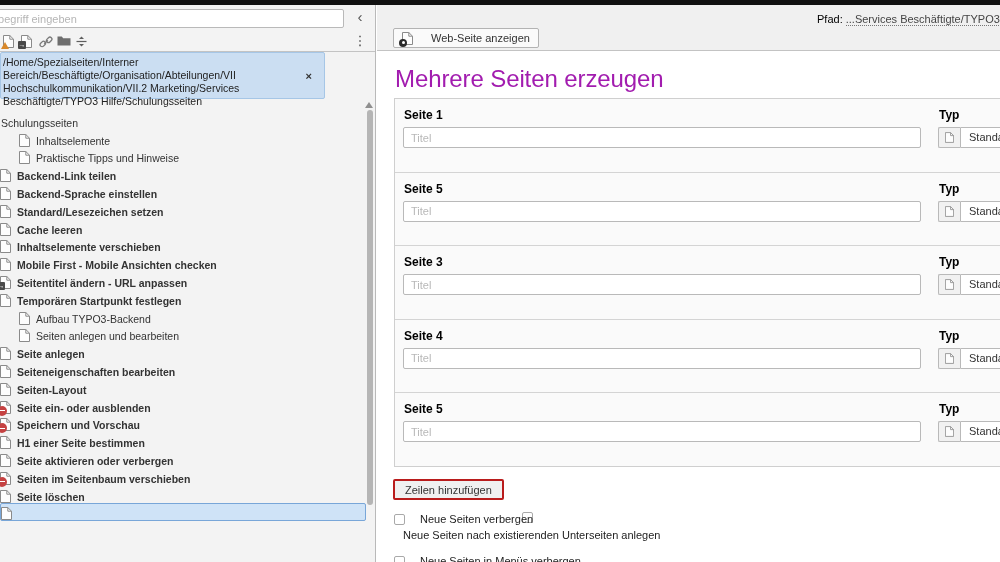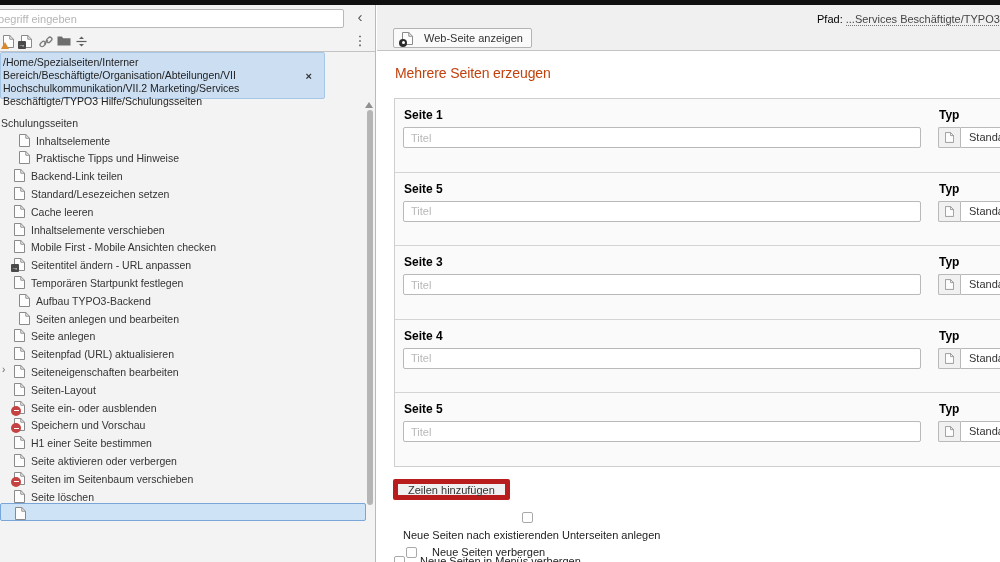--- a/index.html
+++ b/index.html
@@ -30,21 +30,21 @@
   .scroll-up{position:absolute;left:365px;top:97px;width:0;height:0;
              border-left:4px solid transparent;border-right:4px solid transparent;
              border-bottom:6px solid #8f8f8f;}
   .scroll-thumb{position:absolute;left:366.5px;top:105px;width:6.5px;height:395px;
                 background:#b5b5b5;border-radius:3px;}
   .tree{position:absolute;left:0;top:106px;width:366px;}
   .trow{height:17.8px;display:flex;align-items:flex-end;position:relative;font-size:10.5px;
         color:#333;white-space:nowrap;cursor:pointer;}
   .trow.lvl0{padding-left:1px;}
   .trow.lvl1{padding-left:19px;}
-  .trow.lvl2{padding-left:14px;}
+  .trow.lvl2{padding-left:0;font-weight:bold;}
   .trow.selected{background:#cfe3f7;border:1px solid #78a6d8;border-radius:2px;height:16px;}
   .chev{position:absolute;left:2px;top:50%;transform:translateY(-50%);font-size:10px;color:#666;}
   .ticon{position:relative;width:11px;height:13px;flex:none;margin-right:6px;display:inline-block;}
   .ticon svg{display:block;}
   .red-ovl{position:absolute;left:-3px;bottom:-2px;width:10px;height:10px;border-radius:50%;
            background:#c54242;display:flex;align-items:center;justify-content:center;}
   .red-ovl .dash{width:5px;height:1.5px;background:#fff;}
   .sc-ovl{position:absolute;left:-3px;bottom:-1px;width:8px;height:8px;background:#4a4a4a;
           color:#fff;font-size:7px;line-height:8px;text-align:center;border-radius:1px;}
   .orange-ovl{position:absolute;left:-2px;bottom:-1px;width:0;height:0;
@@ -54,42 +54,42 @@
            background:#2a2a2a;display:flex;align-items:center;justify-content:center;}
   .eye-ovl i{width:3px;height:3px;border-radius:50%;background:#fff;display:block;}
 
   
   .main{position:absolute;left:377px;top:5px;width:623px;height:557px;background:#fff;overflow:visible;}
   .docheader{position:absolute;left:0;top:0;width:700px;height:46px;background:#f0f0f0;
              border-bottom:1px solid #c3c3c3;box-sizing:border-box;}
   .pathline{position:absolute;left:440px;top:8px;font-size:11px;color:#000;white-space:nowrap;}
   .pathline .pval{color:#444;border-bottom:1px dotted #777;cursor:default;}
   .view-btn{position:absolute;left:16px;top:23px;height:20px;display:inline-flex;align-items:center;
-            gap:5px;padding:0 8px;background:#fafafa;border:1px solid #b3b3b3;border-radius:2px;
+            gap:12px;padding:0 8px;background:#fafafa;border:1px solid #b3b3b3;border-radius:2px;
             font-size:11px;color:#333;cursor:pointer;}
-  .page-title{position:absolute;left:18px;top:60px;font-size:14px;font-weight:500;color:#c2410c;
+  .page-title{position:absolute;left:18px;top:60px;font-size:24px;font-weight:500;color:#a21caf;
               letter-spacing:-0.1px;}
   .panel{position:absolute;left:17px;top:93px;width:680px;height:369px;background:#fafafa;
          border:1px solid #cfcfcf;box-sizing:border-box;display:flex;flex-direction:column;}
   .frow{position:relative;flex:1;}
   .frow + .frow{border-top:1px solid #d4d4d4;}
   .frow .flabel{position:absolute;left:9px;top:9px;font-size:12px;font-weight:bold;color:#000;}
   .frow .tlabel2{position:absolute;left:544px;top:9px;font-size:12px;font-weight:bold;color:#000;}
   .frow .titel-input{position:absolute;left:8px;top:28px;width:518px;height:21px;box-sizing:border-box;
                      border:1px solid #b9b9b9;border-radius:2px;background:#fff;font-size:11px;
                      padding:0 7px;color:#333;font-family:"Liberation Sans",sans-serif;}
   .frow .titel-input::placeholder{color:#b8b8b8;}
   .typegroup{position:absolute;left:543px;top:28px;height:21px;display:flex;cursor:pointer;}
   .type-iconcell{width:22px;height:21px;box-sizing:border-box;border:1px solid #b9b9b9;
                  border-right:none;background:#f1f1f1;border-radius:2px 0 0 2px;display:flex;
                  align-items:center;justify-content:center;}
   .type-select{width:122px;height:21px;box-sizing:border-box;border:1px solid #b9b9b9;background:#fff;
                border-radius:0 2px 2px 0;font-size:11px;color:#333;line-height:19px;padding:0 8px;}
   .add-btn{position:absolute;left:16px;top:474px;height:21px;padding:0 10px;background:#f0f0f0;
-           border:5px solid #b91c1c;border-radius:2px;font-size:11px;color:#333;cursor:pointer;
+           border:2px solid #b91c1c;border-radius:2px;font-size:11px;color:#333;cursor:pointer;
            display:inline-flex;align-items:center;}
   .cbrow{position:absolute;left:17px;display:flex;align-items:center;gap:6px;}
   .cbrow .cbox{width:11px;height:11px;box-sizing:border-box;border:1px solid #a9a9a9;
                border-radius:2px;background:#fff;flex:none;cursor:pointer;}
   .cbrow .cblabel{font-size:11px;color:#222;white-space:nowrap;padding-left:9px;}
 </style>
 </head>
 <body>
 
 <div class="topbar"></div>
@@ -183,20 +183,29 @@
         </span>
         <span>Backend-Link teilen</span>
       </div>
       <div class="trow lvl2">
         <span class="ticon">
           <svg width="11" height="13" viewBox="0 0 11 13">
             <path d="M0.5 0.5 H6.8 L10.5 4.2 V12.5 H0.5 Z" fill="#fdfdfd" stroke="#8a8a8a"></path>
             <path d="M6.8 0.5 V4.2 H10.5" fill="none" stroke="#8a8a8a"></path>
           </svg>
         </span>
+        <span>Backend-Sprache einstellen</span>
+      </div>
+      <div class="trow lvl2">
+        <span class="ticon">
+          <svg width="11" height="13" viewBox="0 0 11 13">
+            <path d="M0.5 0.5 H6.8 L10.5 4.2 V12.5 H0.5 Z" fill="#fdfdfd" stroke="#8a8a8a"></path>
+            <path d="M6.8 0.5 V4.2 H10.5" fill="none" stroke="#8a8a8a"></path>
+          </svg>
+        </span>
         <span>Standard/Lesezeichen setzen</span>
       </div>
       <div class="trow lvl2">
         <span class="ticon">
           <svg width="11" height="13" viewBox="0 0 11 13">
             <path d="M0.5 0.5 H6.8 L10.5 4.2 V12.5 H0.5 Z" fill="#fdfdfd" stroke="#8a8a8a"></path>
             <path d="M6.8 0.5 V4.2 H10.5" fill="none" stroke="#8a8a8a"></path>
           </svg>
         </span>
         <span>Cache leeren</span>
@@ -257,29 +266,20 @@
         <span>Seiten anlegen und bearbeiten</span>
       </div>
       <div class="trow lvl2">
         <span class="ticon">
           <svg width="11" height="13" viewBox="0 0 11 13">
             <path d="M0.5 0.5 H6.8 L10.5 4.2 V12.5 H0.5 Z" fill="#fdfdfd" stroke="#8a8a8a"></path>
             <path d="M6.8 0.5 V4.2 H10.5" fill="none" stroke="#8a8a8a"></path>
           </svg>
         </span>
         <span>Seite anlegen</span>
-      </div>
-      <div class="trow lvl2">
-        <span class="ticon">
-          <svg width="11" height="13" viewBox="0 0 11 13">
-            <path d="M0.5 0.5 H6.8 L10.5 4.2 V12.5 H0.5 Z" fill="#fdfdfd" stroke="#8a8a8a"></path>
-            <path d="M6.8 0.5 V4.2 H10.5" fill="none" stroke="#8a8a8a"></path>
-          </svg>
-        </span>
-        <span>Seitenpfad (URL) aktualisieren</span>
       </div>
       <div class="trow lvl2">
         <span class="chev">›</span>
         <span class="ticon">
           <svg width="11" height="13" viewBox="0 0 11 13">
             <path d="M0.5 0.5 H6.8 L10.5 4.2 V12.5 H0.5 Z" fill="#fdfdfd" stroke="#8a8a8a"></path>
             <path d="M6.8 0.5 V4.2 H10.5" fill="none" stroke="#8a8a8a"></path>
           </svg>
         </span>
         <span>Seiteneigenschaften bearbeiten</span>
@@ -459,21 +459,21 @@
           <span class="type-select">Standard</span>
         </div>
       </div>
     </div>
   <button class="add-btn">Zeilen hinzufügen</button>
   <div id="cbs">
       <div class="cbrow" style="top: 507px; flex-direction: column;">
         <span class="cbox"></span>
         <span class="cblabel">Neue Seiten nach existierenden Unterseiten anlegen</span>
       </div>
-      <div class="cbrow" style="top: 541px; margin-left: 12px;">
+      <div class="cbrow" style="top: 508px;">
         <span class="cbox"></span>
         <span class="cblabel">Neue Seiten verbergen</span>
       </div>
       <div class="cbrow" style="top: 550px;">
         <span class="cbox"></span>
         <span class="cblabel">Neue Seiten in Menüs verbergen</span>
       </div>
     </div>
 </div>
 

